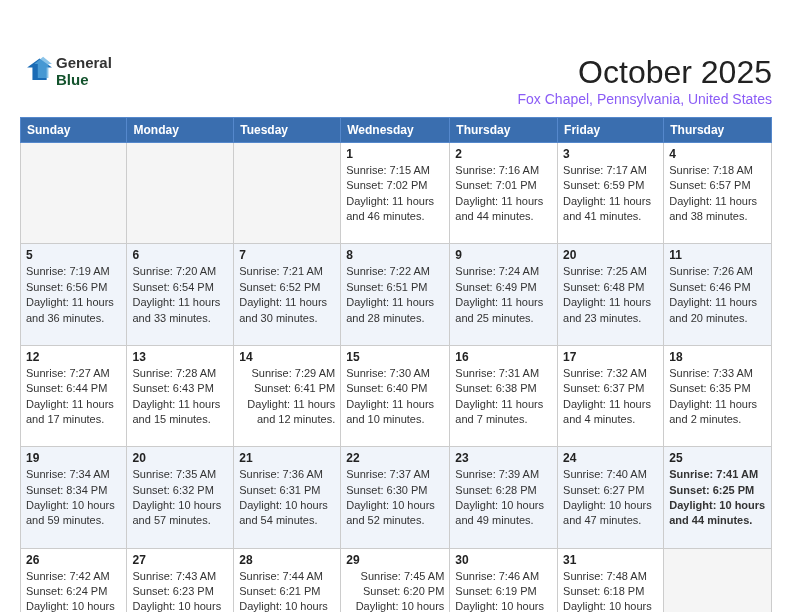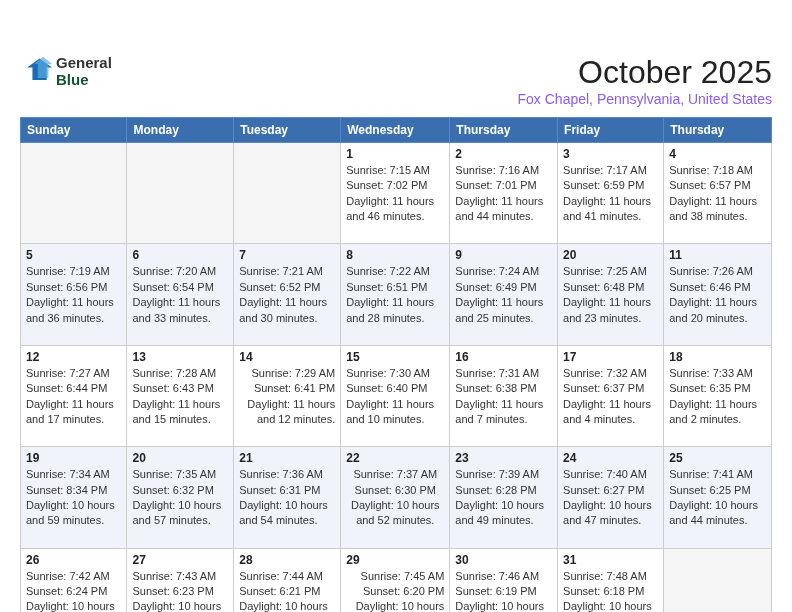--- a/index.html
+++ b/index.html
@@ -276,42 +276,42 @@
           </td>
           <td>
             <span class="day-number">21</span>
             <div class="day-info" style="white-space: pre-line;">Sunrise: 7:36 AM
 Sunset: 6:31 PM
 Daylight: 10 hours
 and 54 minutes.</div>
           </td>
           <td>
             <span class="day-number">22</span>
-            <div class="day-info" style="white-space: pre-line; text-align: center;">Sunrise: 7:37 AM
+            <div class="day-info" style="white-space: pre-line;">Sunrise: 7:37 AM
 Sunset: 6:30 PM
 Daylight: 10 hours
 and 52 minutes.</div>
           </td>
           <td>
             <span class="day-number">23</span>
             <div class="day-info" style="white-space: pre-line;">Sunrise: 7:39 AM
 Sunset: 6:28 PM
 Daylight: 10 hours
 and 49 minutes.</div>
           </td>
           <td>
             <span class="day-number">24</span>
             <div class="day-info" style="white-space: pre-line;">Sunrise: 7:40 AM
 Sunset: 6:27 PM
 Daylight: 10 hours
 and 47 minutes.</div>
           </td>
           <td>
             <span class="day-number">25</span>
-            <div class="day-info" style="white-space: pre-line;">Sunrise: 7:41 AM
+            <div class="day-info" style="white-space: pre-line; font-weight: bold;">Sunrise: 7:41 AM
 Sunset: 6:25 PM
 Daylight: 10 hours
 and 44 minutes.</div>
           </td>
         </tr>
         <tr>
           <td>
             <span class="day-number">26</span>
             <div class="day-info" style="white-space: pre-line;">Sunrise: 7:42 AM
 Sunset: 6:24 PM

